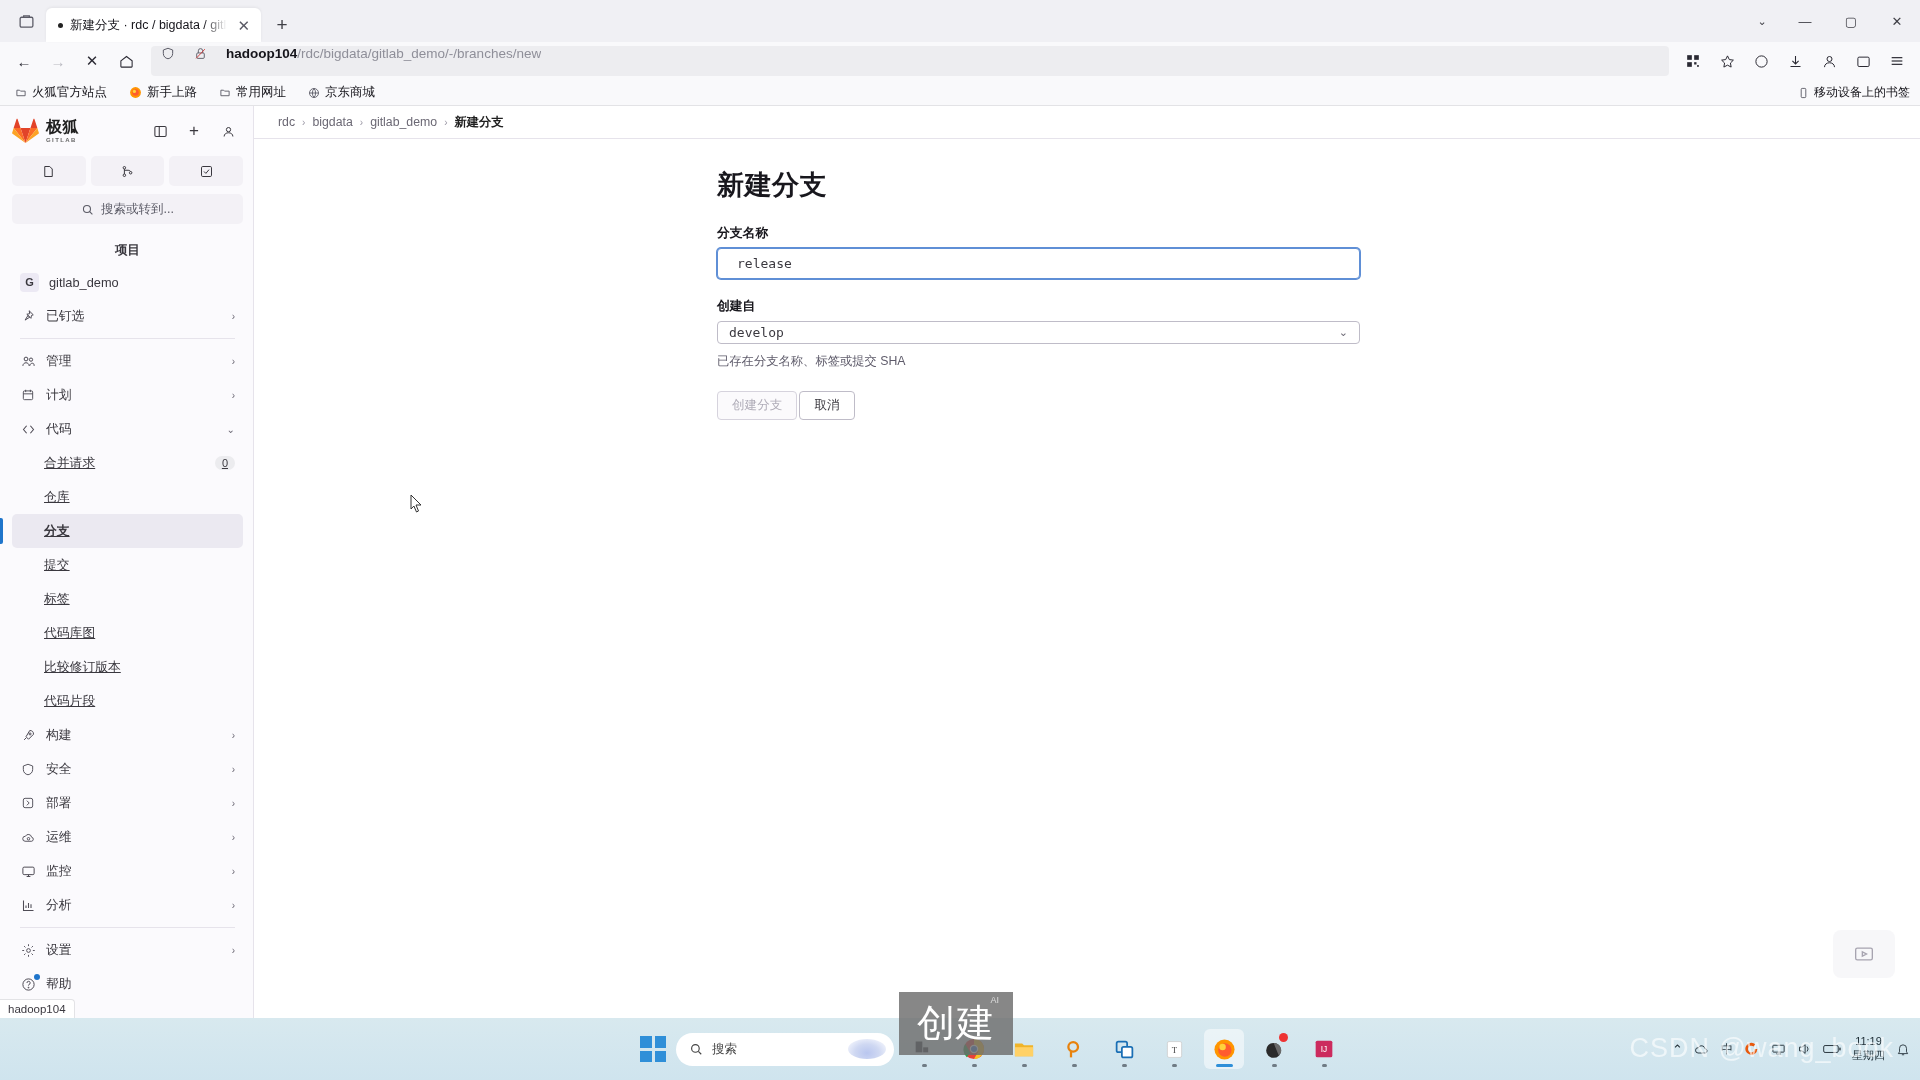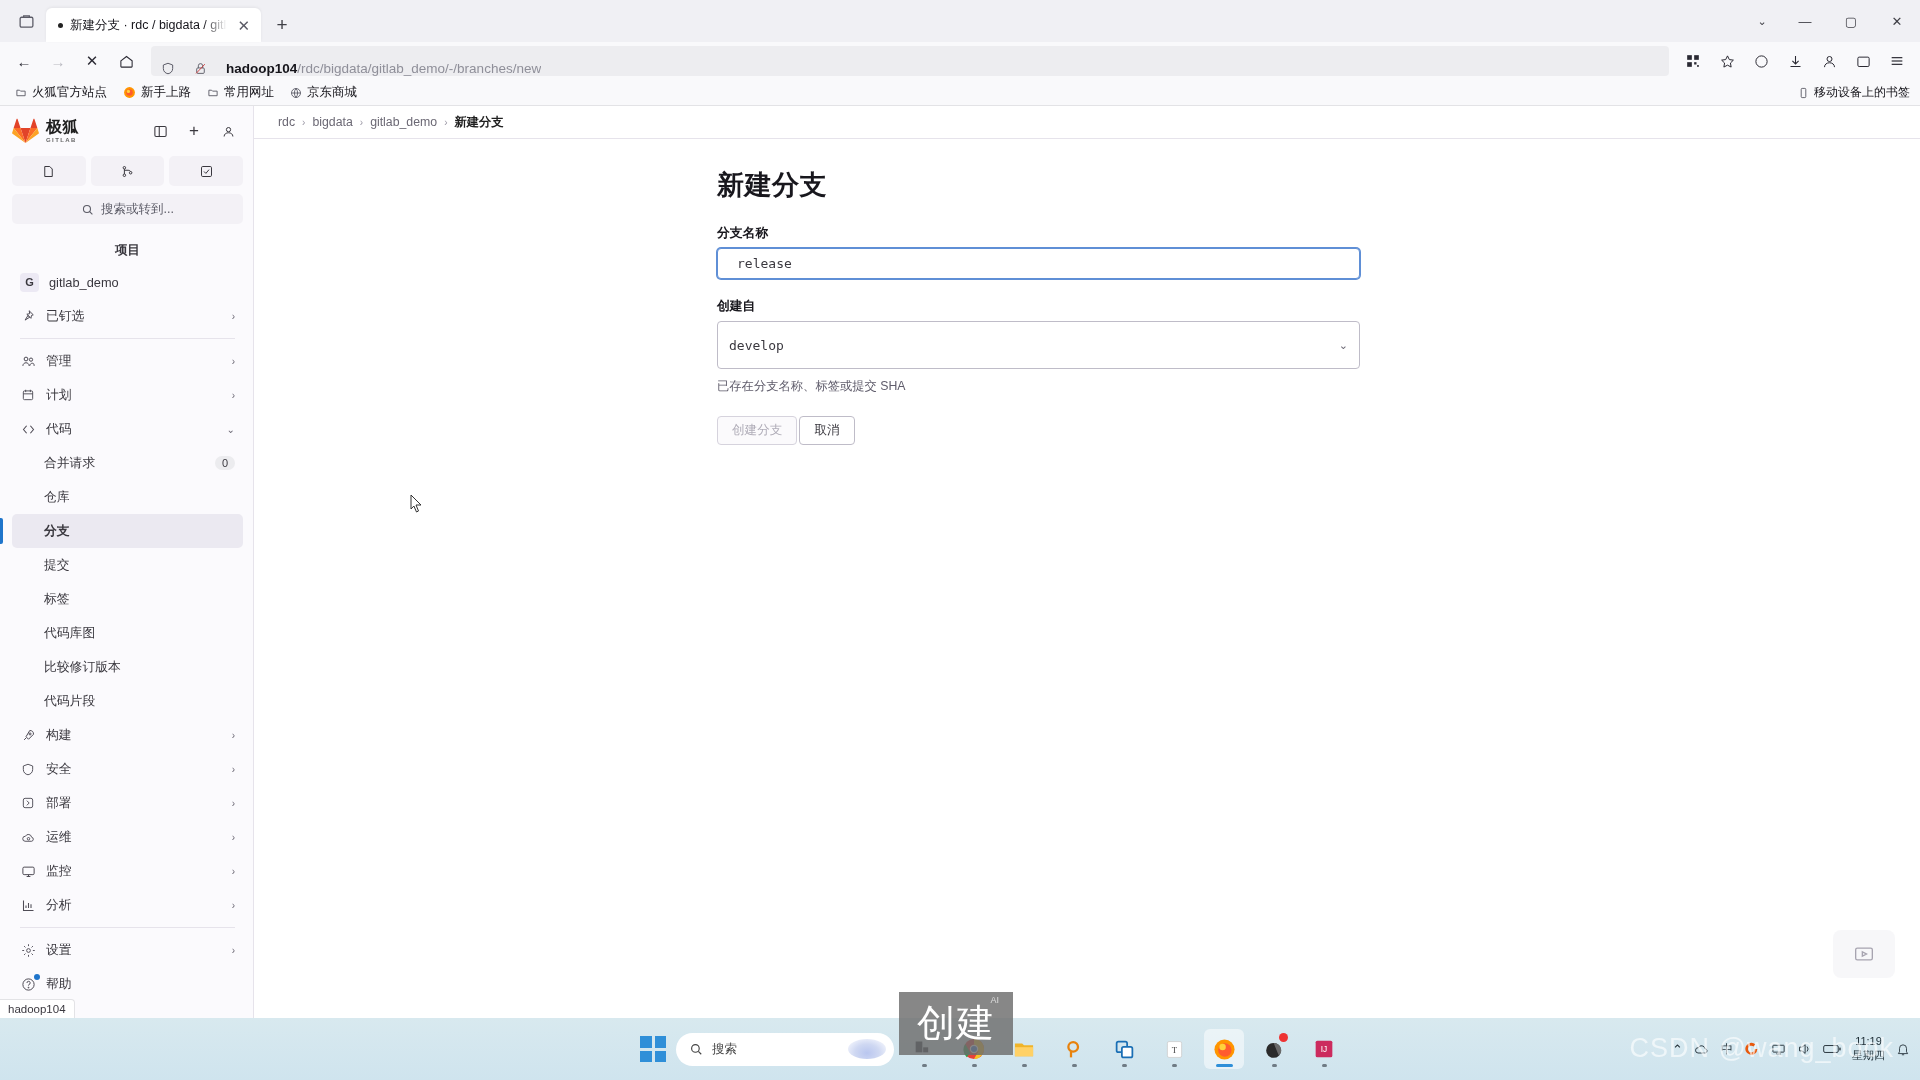--- a/index.html
+++ b/index.html
@@ -48,29 +48,29 @@
   .win-btn.chev { width:40px; font-size:11px; }
 
   .navbar { height:38px; background:#f9f9fb; display:flex; align-items:center; padding:0 8px; gap:2px; }
   .nav-ico {
     width:32px; height:30px; display:flex; align-items:center; justify-content:center;
     color:#2b2a33; font-size:15px; border-radius:4px;
   }
   .nav-ico.disabled { color:#b9b9c0; }
   .urlbar {
     flex:1; height:30px; background:#ededf0; border-radius:4px; display:flex;
-    align-items:flex-end; gap:19px; padding:0 10px; margin:0 7px; min-width:0;
+    align-items:flex-start; gap:19px; padding:0 10px; margin:0 7px; min-width:0;
   }
   .urlbar .shield { color:#5b5b66; font-size:13px; display:flex; }
   .url-text { font-size:13.5px; color:#8f8f99; white-space:nowrap; overflow:hidden; }
   .url-text b { color:#15141a; font-weight:600; }
   .urlbar-right { display:flex; align-items:center; gap:4px; }
   .tb-ico { width:30px; height:30px; display:flex; align-items:center; justify-content:center; color:#2b2a33; font-size:14px; border-radius:4px; }
 
-  .bookmarks { height:26px; background:#f9f9fb; display:flex; align-items:center; padding:0 8px; gap:2px; border-bottom:1px solid #e3e3e6; position:relative;}
+  .bookmarks { height:26px; background:#f9f9fb; display:flex; align-items:center; padding:0 8px; gap:8px; border-bottom:1px solid #e3e3e6; position:relative;}
   .bm { display:flex; align-items:center; gap:5px; padding:2px 7px; border-radius:4px; font-size:12.5px; color:#15141a; white-space:nowrap; }
   .bm .bmi { font-size:12px; color:#5b5b66; display:flex; }
   .bm-right { position:absolute; right:10px; display:flex; align-items:center; gap:5px; font-size:12px; color:#15141a;}
 
   
   .page { flex:1; display:flex; min-height:0; background:#fff; position:relative; }
 
   
   .gl-side {
     width:254px; flex:0 0 254px; background:#fbfafd; border-right:1px solid #e6e3eb;
@@ -93,21 +93,21 @@
   .gl-nav { flex:1; overflow:hidden; padding:0 10px 0 12px; }
   .gl-section-title { font-size:12.5px; font-weight:700; color:#3a383f; padding:8px 8px 6px;text-align:center; }
   .gl-item {
     display:flex; align-items:center; gap:10px; height:34px; padding:0 8px; border-radius:5px;
     font-size:12.8px; color:#3a383f; position:relative;
   }
   .gl-item .gi { width:16px; flex:0 0 16px; display:flex; align-items:center; justify-content:center; color:#4e4b55; }
   .gl-item .lbl { flex:1; white-space:nowrap; }
   .gl-item .chev { color:#6b6874; font-size:10px; }
   .gl-item .count { font-size:11px; color:#3a383f; background:#ececef; border-radius:8px; padding:1px 7px; }
-  .gl-item.sub { padding-left:32px; }
+  .gl-item.sub { padding-left:32px;text-decoration:underline; }
   .gl-item.active { background:#ebe9f1; font-weight:600; }
   .gl-item.active::before {
     content:""; position:absolute; left:-12px; top:4px; bottom:4px; width:3px;
     background:#1f75cb; border-radius:0 2px 2px 0;
   }
   .gl-sep { height:1px; background:#e6e3eb; margin:5px 8px; }
   .gl-badge-dot { position:absolute; left:22px; top:7px; width:6px; height:6px; border-radius:50%; background:#1f75cb; }
   .statusbar {
     position:absolute; left:0; bottom:0; height:19px; background:#fff; border:1px solid #e3e3e6;
     border-left:none; border-bottom:none; border-radius:0 4px 0 0; padding:0 8px;
@@ -124,21 +124,21 @@
   .form-wrap { width:650px; margin-left:463px; }
   .h1 { font-size:27px; font-weight:700; letter-spacing:.5px; color:#18171d; margin-bottom:22px; }
   .flabel { font-size:12.8px; font-weight:700; color:#18171d; margin-bottom:6px; }
   .finput {
     width:643px; height:31px; border:1px solid #bfbcc8; border-radius:4px;
     background:#fff; display:flex; align-items:center; padding:0 19px;
     font-family:"DejaVu Sans Mono","Liberation Mono",monospace; font-size:13px; color:#3a383f;
   }
   .finput.focus { border-color:#5f8fd6; box-shadow:0 0 0 1px #5f8fd6; }
   .fselect {
-    width:643px; height:48px; border:1px solid #bfbcc8; border-radius:4px; background:#fff;
+    width:643px; height:23px; border:1px solid #bfbcc8; border-radius:4px; background:#fff;
     display:flex; align-items:center; justify-content:space-between; padding:0 11px;
     font-family:"DejaVu Sans Mono","Liberation Mono",monospace; font-size:13px; color:#3a383f;
   }
   .fselect .cv { color:#6b6874; font-family:"Liberation Sans",sans-serif; font-size:11px; }
   .fhelp { font-size:12.3px; color:#5f5c6b; margin-top:9px; }
   .fgap { height:19px; }
   .btnrow { display:flex; gap:2px; margin-top:21px; }
   .btn {
     height:29px; padding:0 14px; border-radius:4px; font-size:12.6px;
     display:flex; align-items:center; justify-content:center; border:1px solid #bfbcc8; background:#fff; color:#3a383f;

